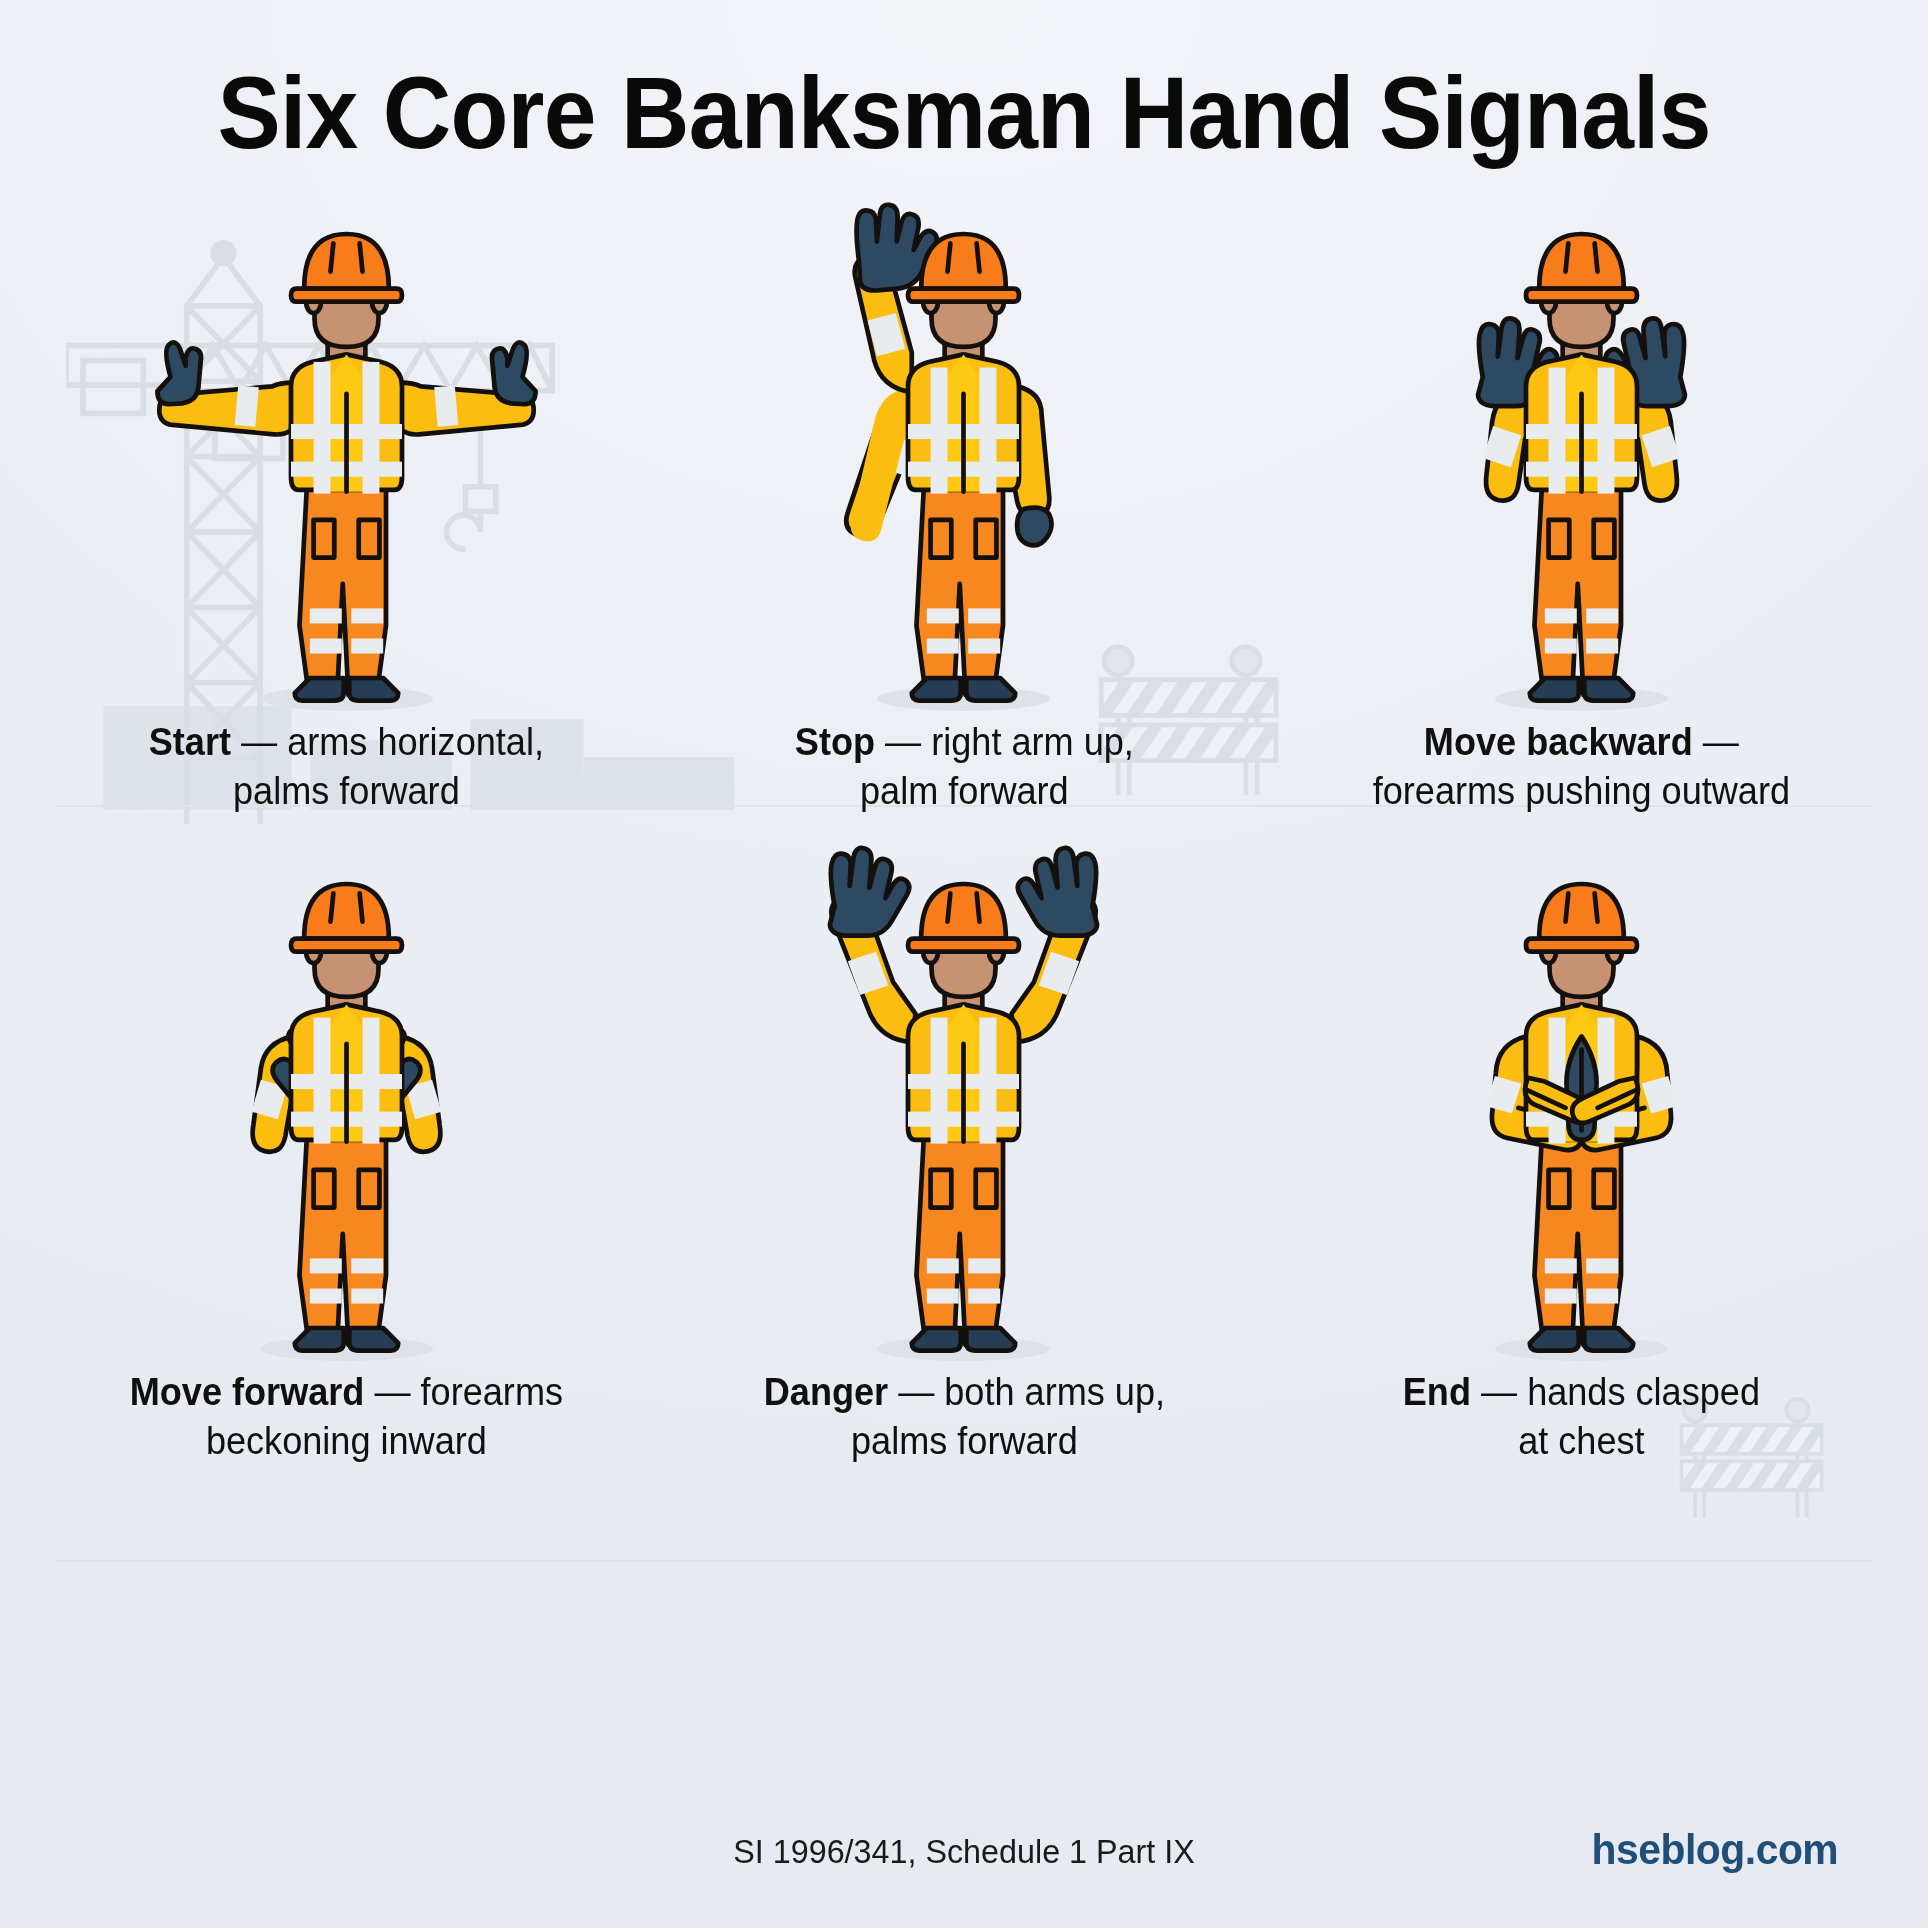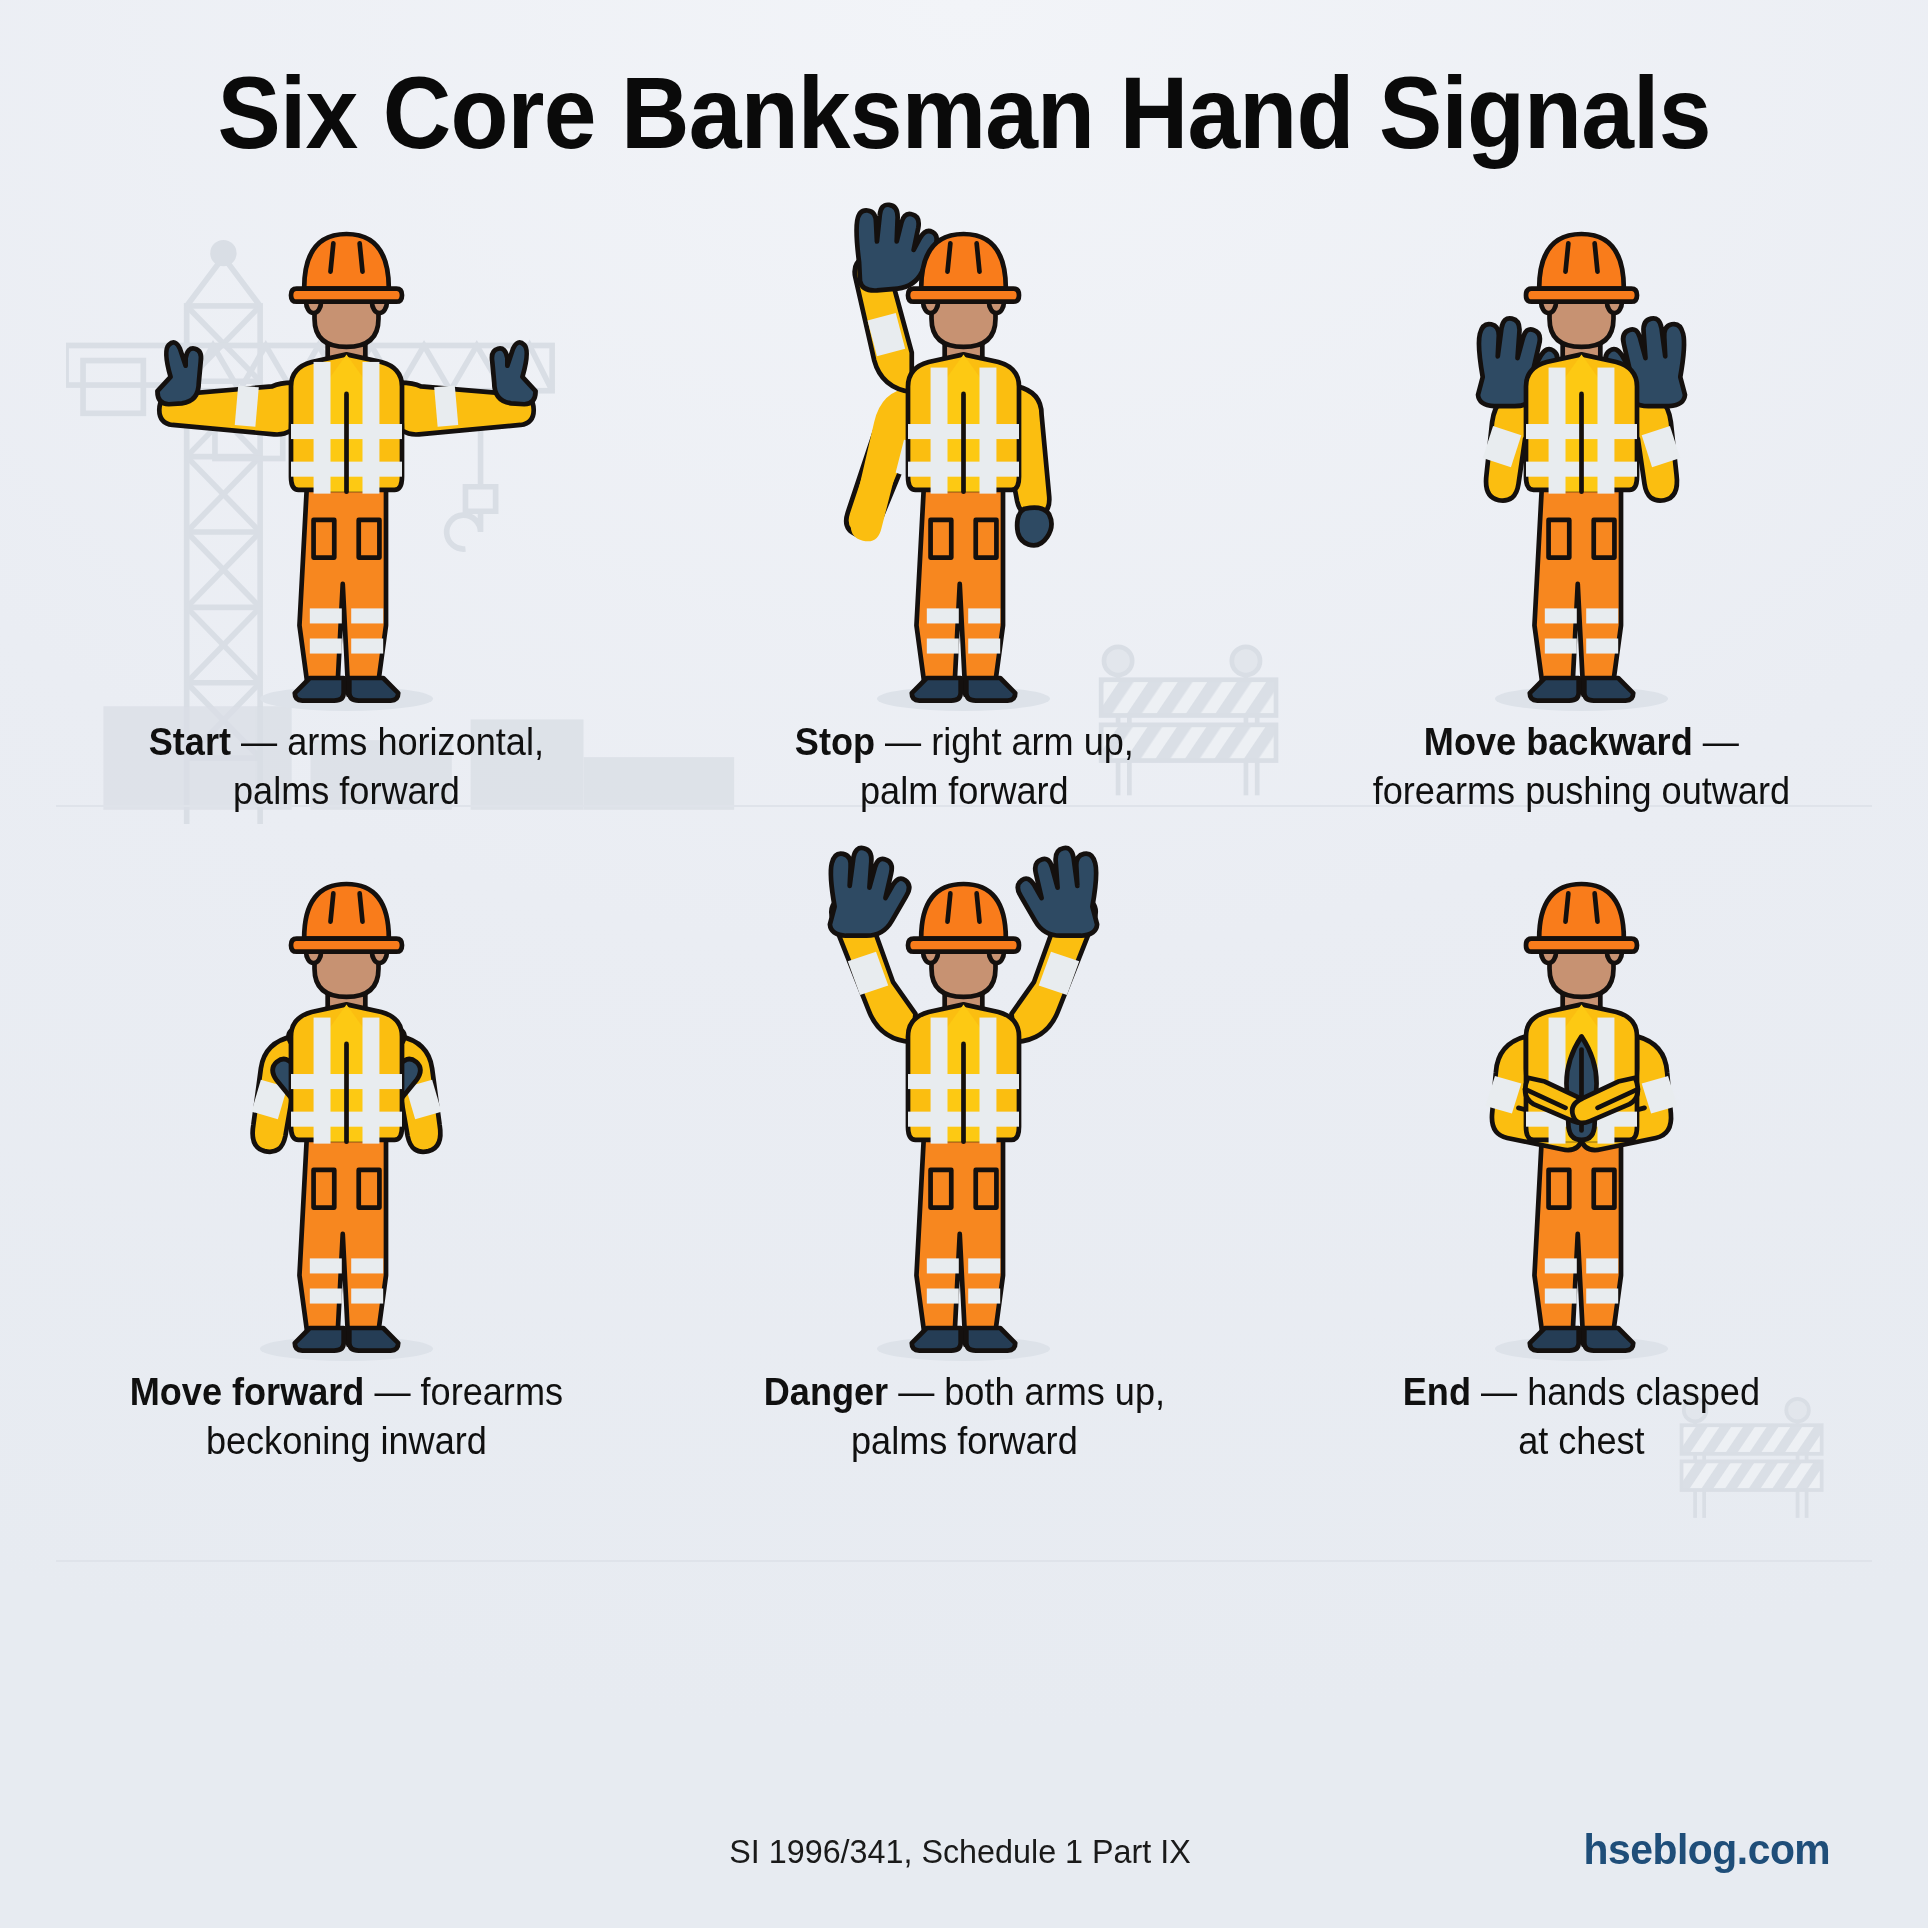--- a/index.html
+++ b/index.html
@@ -52,21 +52,21 @@
   }
   .caption b{font-weight:bold;}
   
   .ground{
     position:absolute;height:1.9px;background:#dfe3ea;left:56px;right:56px;
   }
   #ground1{top:805px;}
   #ground2{top:1560px;}
   
   .footer{
-    position:absolute;left:0;right:8px;bottom:40px;height:56px;margin-top:27px;
+    position:absolute;left:0;right:0;bottom:40px;height:56px;margin-top:27px;
   }
   .footer-note{
     position:absolute;left:0;right:0;top:0;
     text-align:center;font-size:34px;color:#1a1a1a;
     transform:scaleX(0.95);
   }
   .brand{
     position:absolute;right:83px;top:-7.5px;
     font-size:43px;font-weight:bold;color:#1f4e79;
     transform:scaleX(0.95);

